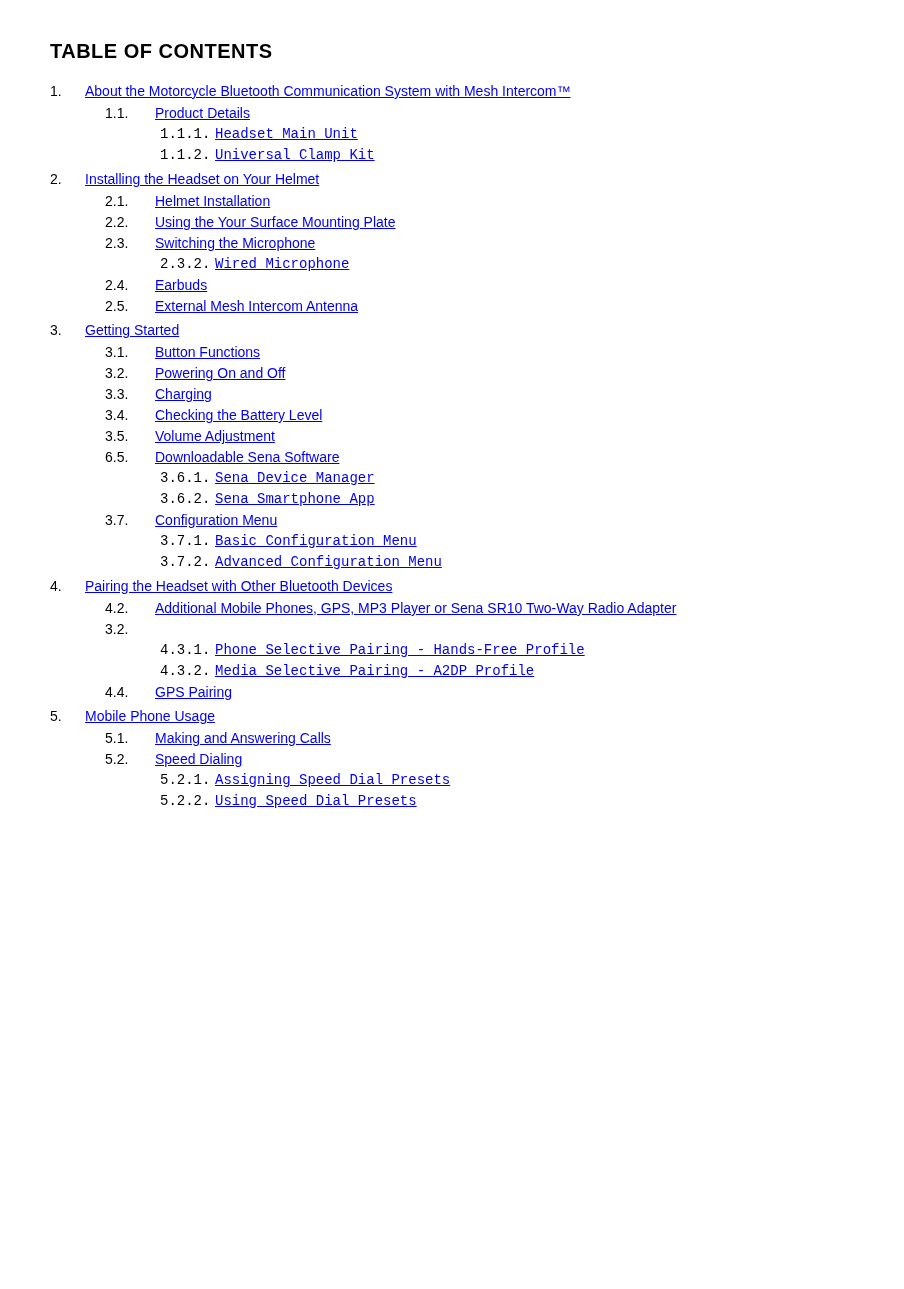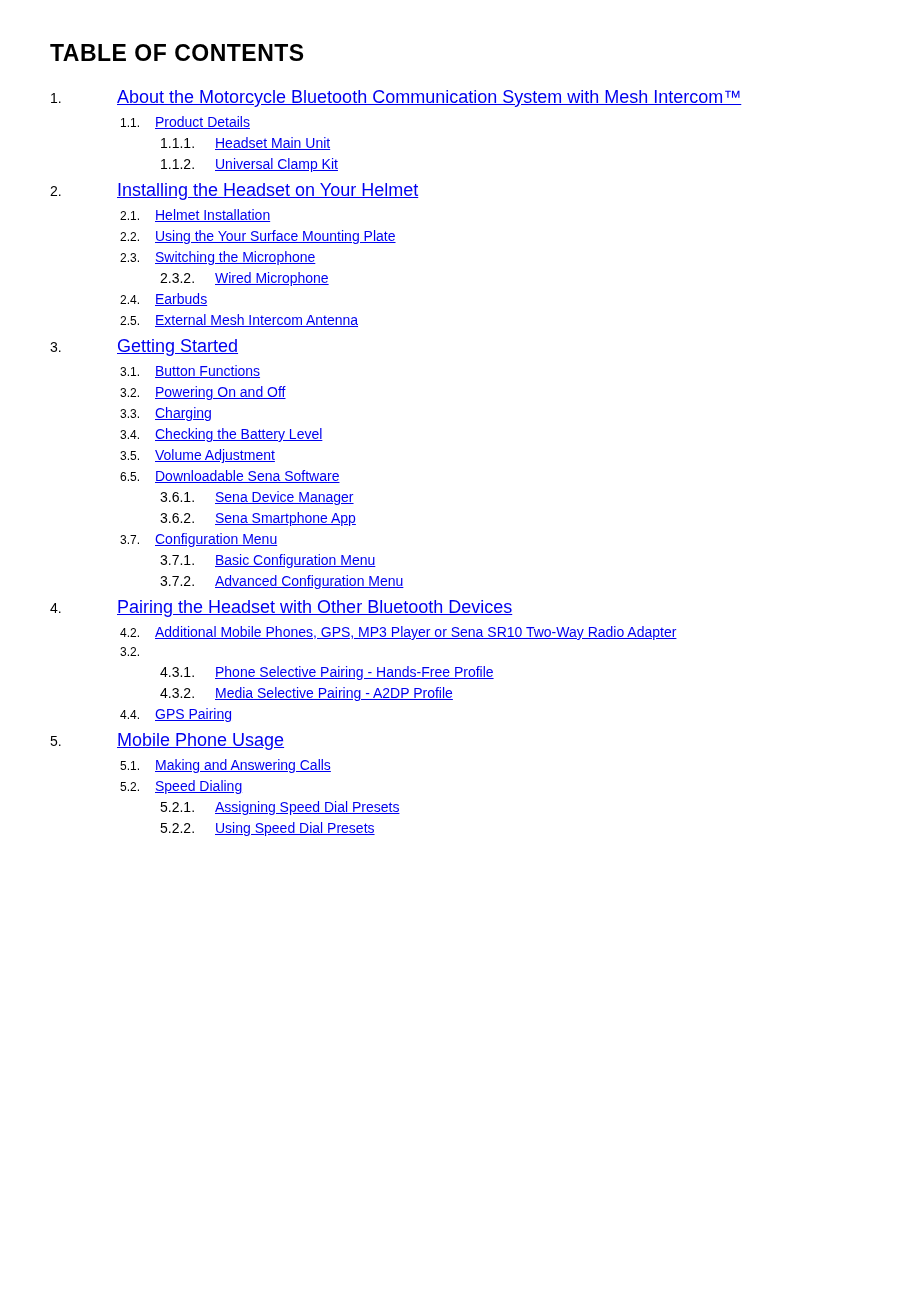--- a/index.html
+++ b/index.html
@@ -12,66 +12,65 @@
       font-family: Arial, sans-serif;
       font-size: 14px;
       color: #000;
       background: #fff;
       padding: 40px 50px;
       width: 904px;
       min-height: 1289px;
     }
 
     .page-title {
-      font-size: 23px;
+      font-size: 20px;
       font-weight: 900;
       margin-bottom: 20px;
       color: #000;
       letter-spacing: 0.5px;
     }
 
     .toc-level1 {
       display: flex;
       margin-bottom: 6px;
       align-items: baseline;
     }
 
     .toc-level1 > .num {
       min-width: 35px;
       font-size: 14px;
     }
 
     .toc-level1 > a {
-      font-size: 18px;
-      margin-left: 32px;
+      font-size: 14px;
     }
 
     .toc-level2 {
       display: flex;
       margin-bottom: 5px;
       align-items: baseline;
       margin-left: 55px;
     }
 
     .toc-level2 > .num {
       min-width: 50px;
-      font-size: 12px;
-      text-align: center;
+      font-size: 14px;
     }
 
     .toc-level2 > a {
       font-size: 14px;
       text-align: right;
     }
 
     .toc-level3 {
       display: flex;
       margin-bottom: 5px;
       align-items: flex-start;
       margin-left: 110px;
+      font-family: Liberation Mono, monospace;
     }
 
     .toc-level3 > .num {
       min-width: 55px;
       font-size: 14px;
     }
 
     .toc-level3 > a {
       font-size: 14px;
     }

